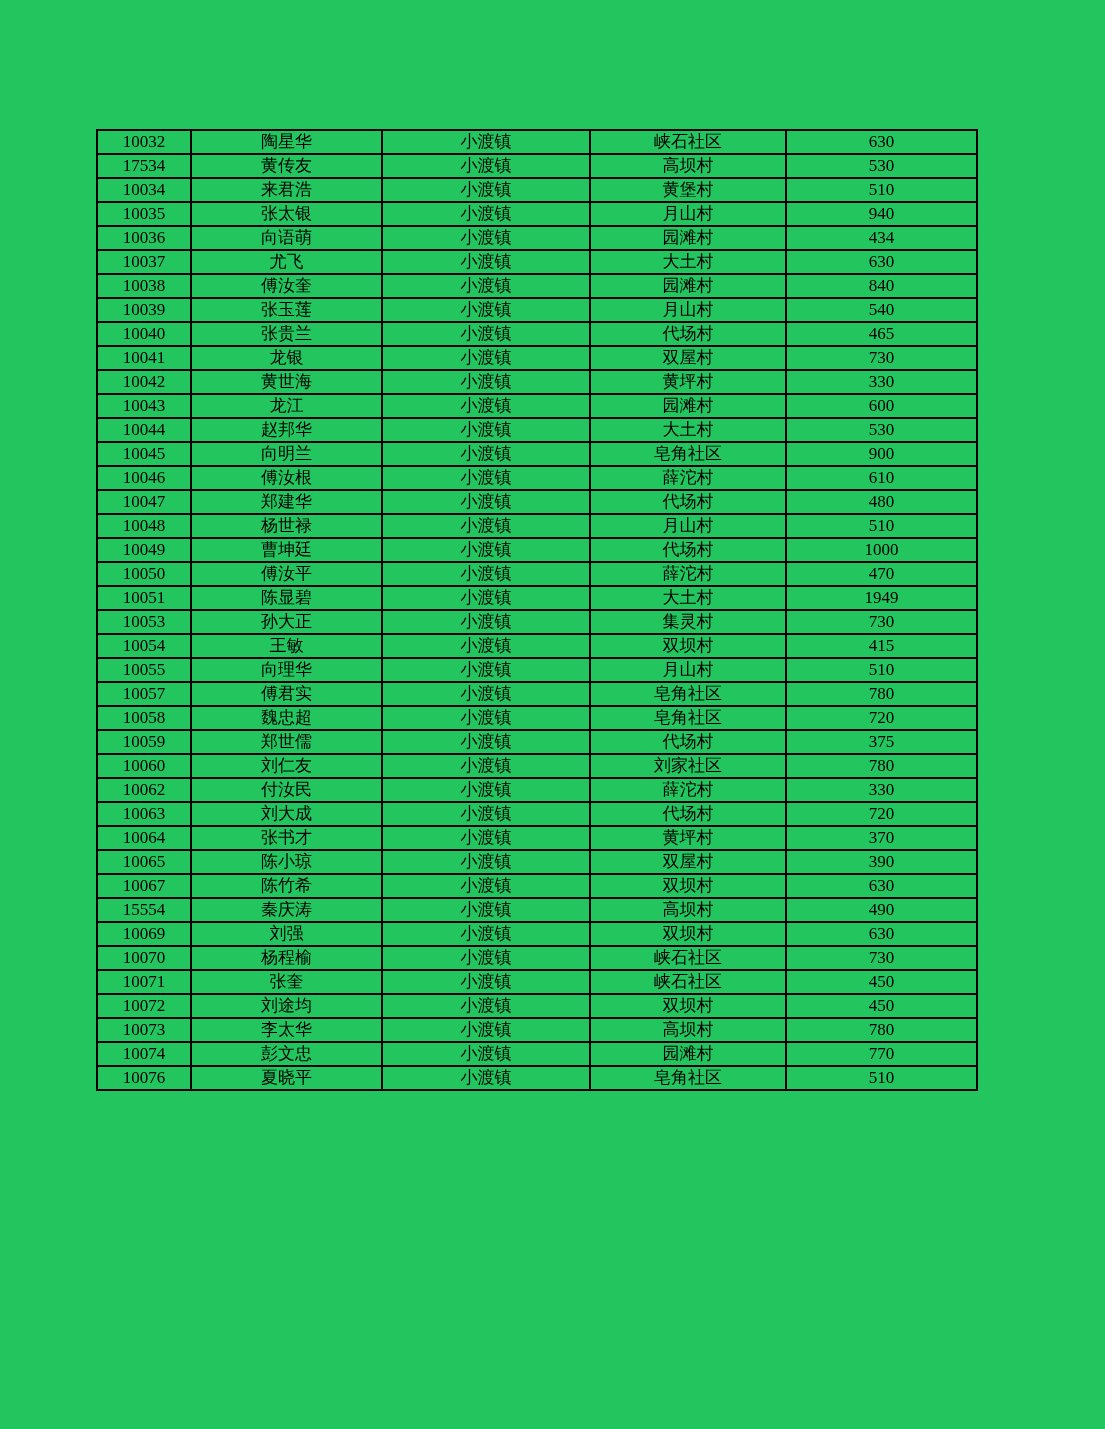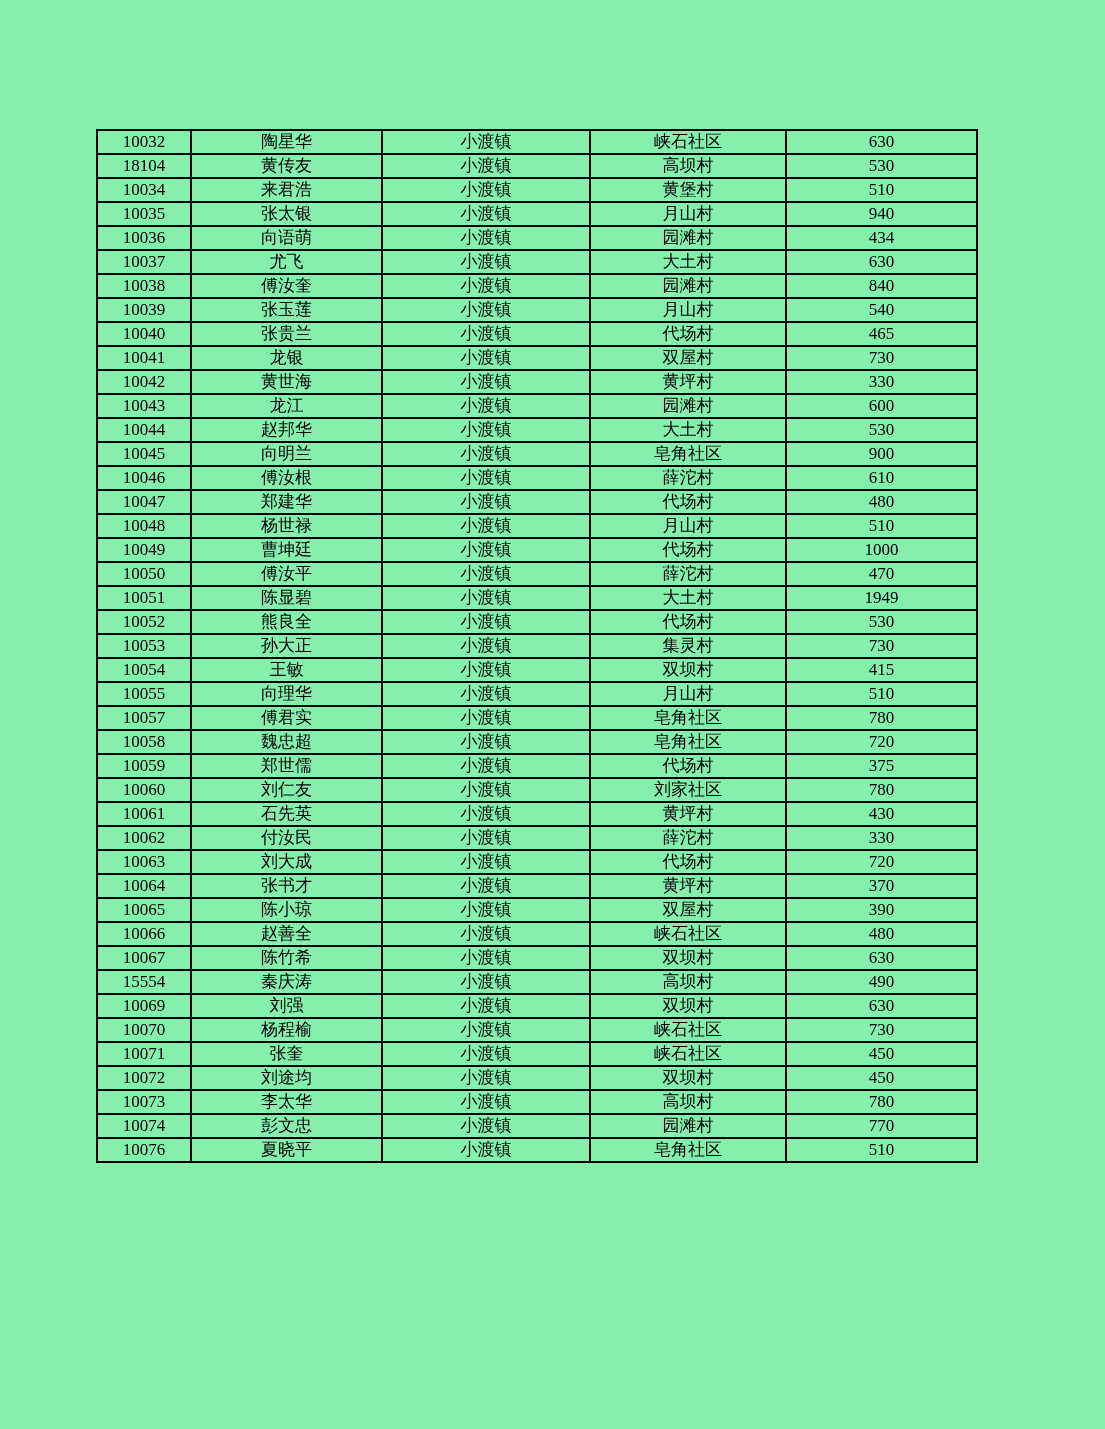--- a/index.html
+++ b/index.html
@@ -4,21 +4,21 @@
 <style>
   html, body {
     margin: 0;
     padding: 0;
     background: #ffffff;
   }
   .page {
     position: relative;
     width: 1105px;
     height: 1429px;
-    background: #86efac;
+    background: #22c55e;
     color: #000000;
     font-family: "Liberation Serif", "DejaVu Serif", serif;
     overflow: hidden;
   }
   table.roster {
     position: absolute;
     left: 96px;
     top: 129px;
     width: 880px;
     border-collapse: collapse;
@@ -56,21 +56,21 @@
     </colgroup>
     <tbody>
         <tr>
           <td>10032</td>
           <td>陶星华</td>
           <td>小渡镇</td>
           <td>峡石社区</td>
           <td>630</td>
         </tr>
         <tr>
-          <td>18104</td>
+          <td>17534</td>
           <td>黄传友</td>
           <td>小渡镇</td>
           <td>高坝村</td>
           <td>530</td>
         </tr>
         <tr>
           <td>10034</td>
           <td>来君浩</td>
           <td>小渡镇</td>
           <td>黄堡村</td>
@@ -189,27 +189,20 @@
           <td>470</td>
         </tr>
         <tr>
           <td>10051</td>
           <td>陈显碧</td>
           <td>小渡镇</td>
           <td>大土村</td>
           <td>1949</td>
         </tr>
         <tr>
-          <td>10052</td>
-          <td>熊良全</td>
-          <td>小渡镇</td>
-          <td>代场村</td>
-          <td>530</td>
-        </tr>
-        <tr>
           <td>10053</td>
           <td>孙大正</td>
           <td>小渡镇</td>
           <td>集灵村</td>
           <td>730</td>
         </tr>
         <tr>
           <td>10054</td>
           <td>王敏</td>
           <td>小渡镇</td>
@@ -245,27 +238,20 @@
           <td>375</td>
         </tr>
         <tr>
           <td>10060</td>
           <td>刘仁友</td>
           <td>小渡镇</td>
           <td>刘家社区</td>
           <td>780</td>
         </tr>
         <tr>
-          <td>10061</td>
-          <td>石先英</td>
-          <td>小渡镇</td>
-          <td>黄坪村</td>
-          <td>430</td>
-        </tr>
-        <tr>
           <td>10062</td>
           <td>付汝民</td>
           <td>小渡镇</td>
           <td>薛沱村</td>
           <td>330</td>
         </tr>
         <tr>
           <td>10063</td>
           <td>刘大成</td>
           <td>小渡镇</td>
@@ -278,27 +264,20 @@
           <td>小渡镇</td>
           <td>黄坪村</td>
           <td>370</td>
         </tr>
         <tr>
           <td>10065</td>
           <td>陈小琼</td>
           <td>小渡镇</td>
           <td>双屋村</td>
           <td>390</td>
-        </tr>
-        <tr>
-          <td>10066</td>
-          <td>赵善全</td>
-          <td>小渡镇</td>
-          <td>峡石社区</td>
-          <td>480</td>
         </tr>
         <tr>
           <td>10067</td>
           <td>陈竹希</td>
           <td>小渡镇</td>
           <td>双坝村</td>
           <td>630</td>
         </tr>
         <tr>
           <td>15554</td>

